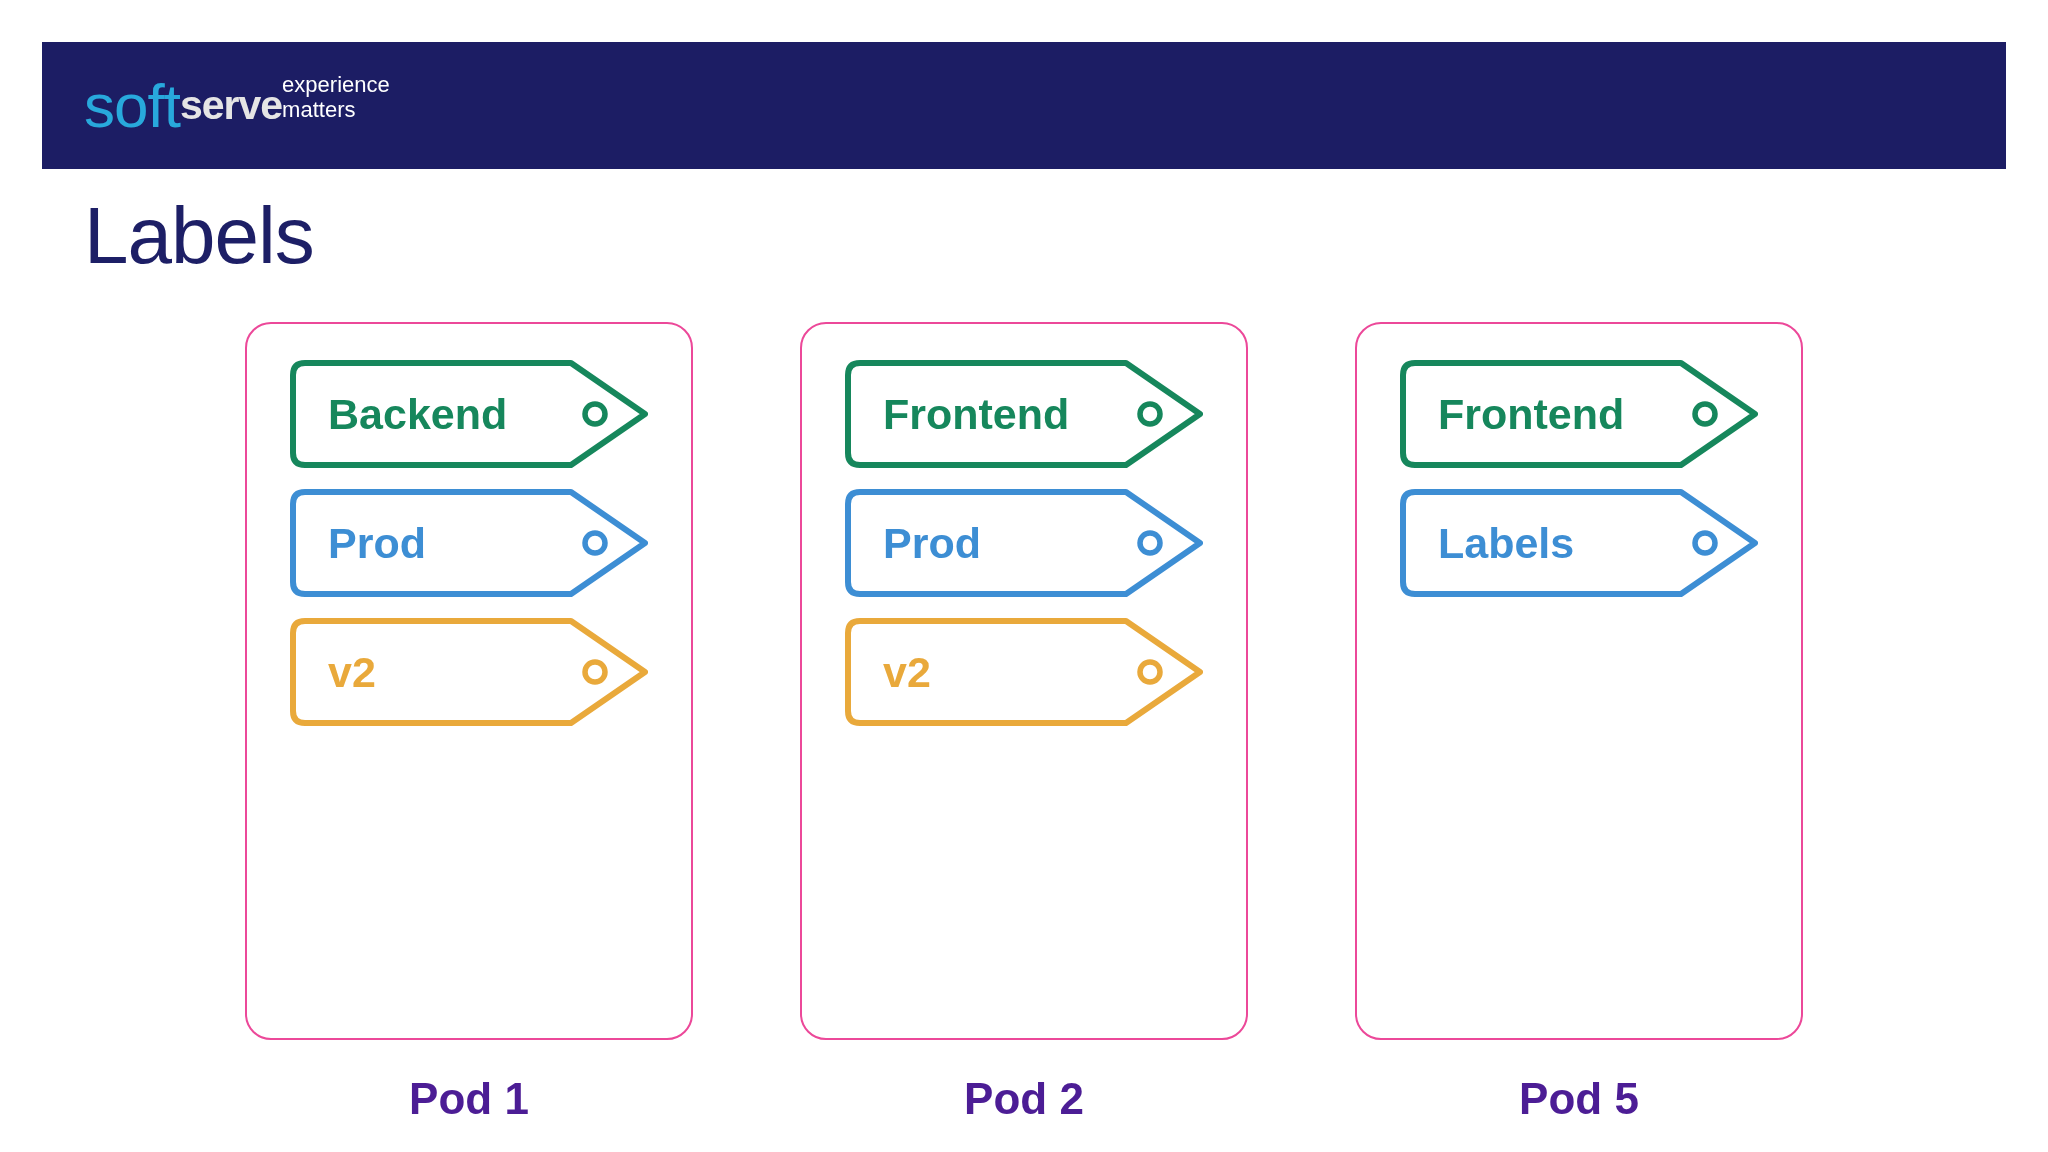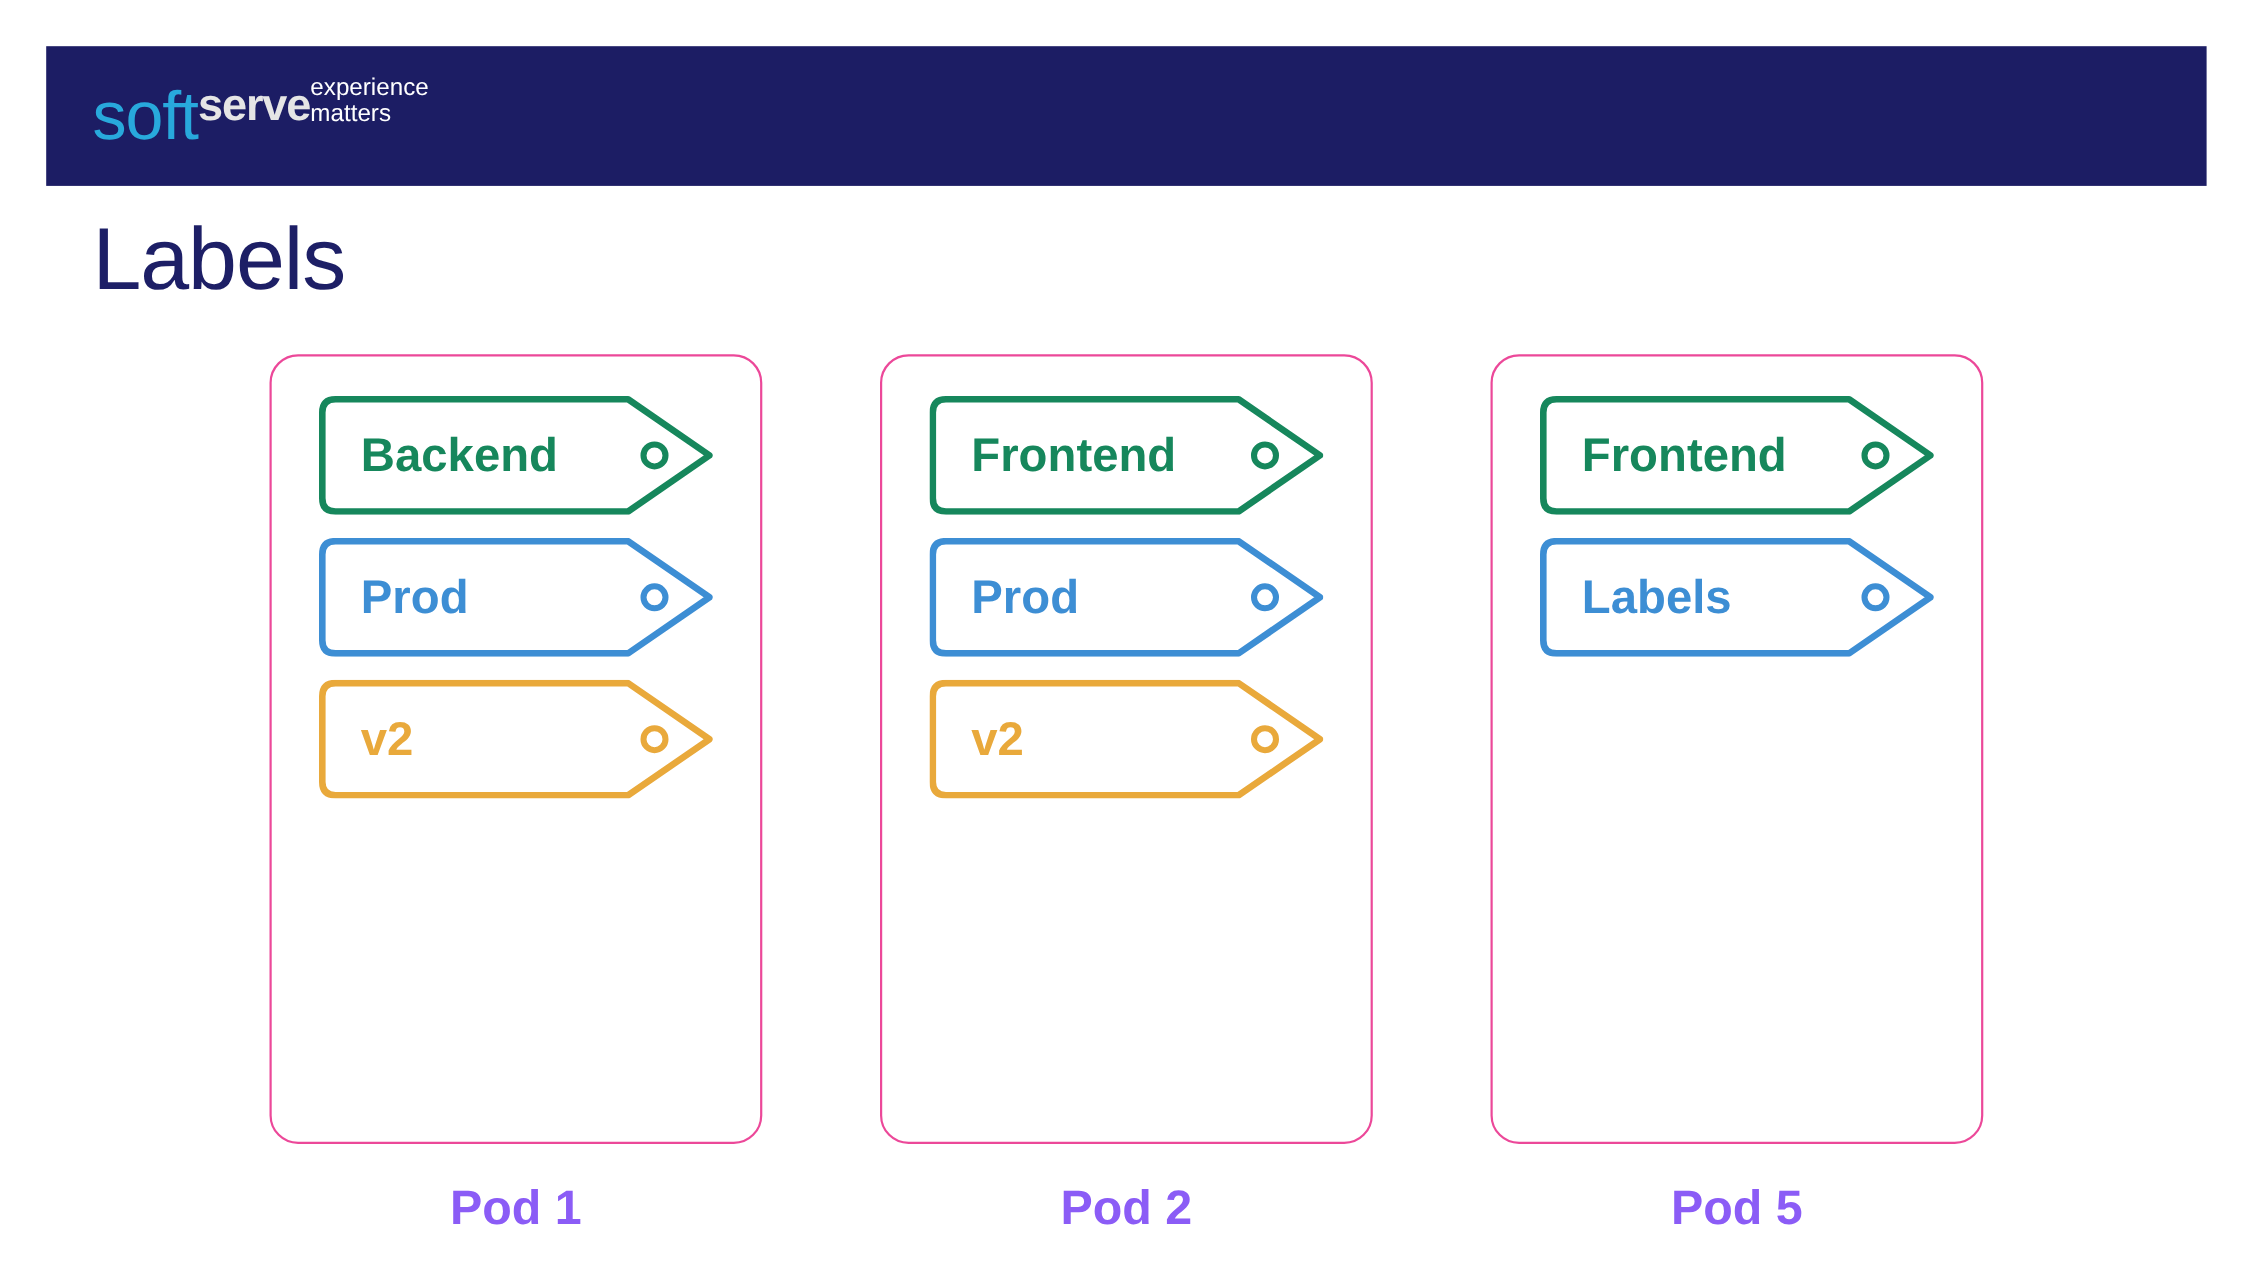--- a/index.html
+++ b/index.html
@@ -12,21 +12,21 @@
   }
   
   .header-bar{
     position:absolute;
     left:42px; top:42px;
     width:1964px; height:127px;
     background:#1c1d64;
     display:flex; align-items:center;
   }
   .logo{
-    display:flex; align-items:flex-start;
+    display:flex; align-items:center;
     margin-left:42px;
   }
   .logo-soft{
     font-size:62px; font-weight:400; color:#28a9dc;
     letter-spacing:-1px; line-height:1;
   }
   .logo-serve{
     font-size:41px; font-weight:700; color:#e5e5e5;
     letter-spacing:-1px; line-height:1;
   }
@@ -64,21 +64,21 @@
     border:2px solid #ec4899;
     border-radius:26px;
     box-sizing:border-box;
     padding-top:36px;
     display:flex; flex-direction:column; align-items:center;
     gap:21px;
     background:#ffffff;
   }
   .pod-caption{
     margin-top:34px;
-    font-size:44px; font-weight:700; color:#8b5cf6;
+    font-size:44px; font-weight:700; color:#4c1d95;
     letter-spacing:0px;
   }
   
   .tag{
     position:relative;
     width:358px; height:108px;
   }
   .tag svg{ display:block; width:358px; height:108px; }
   .tag-label{
     position:absolute;

